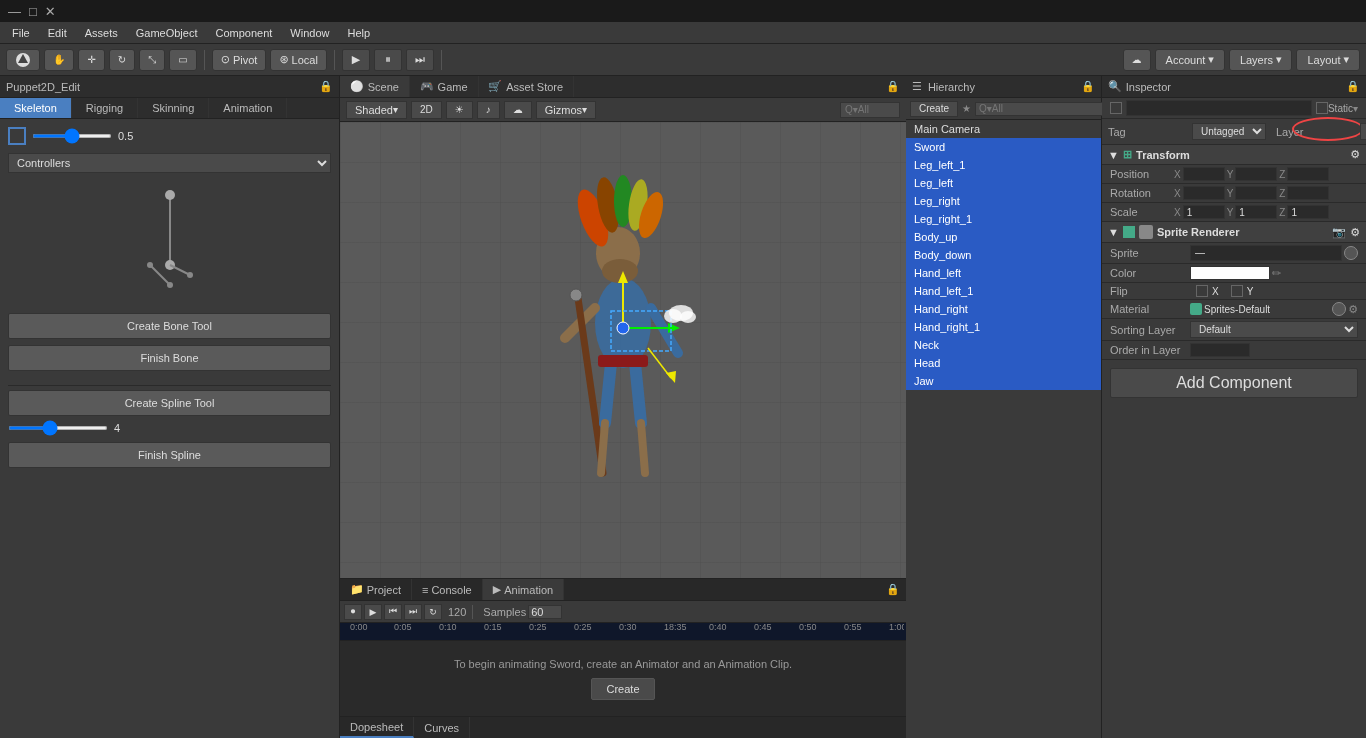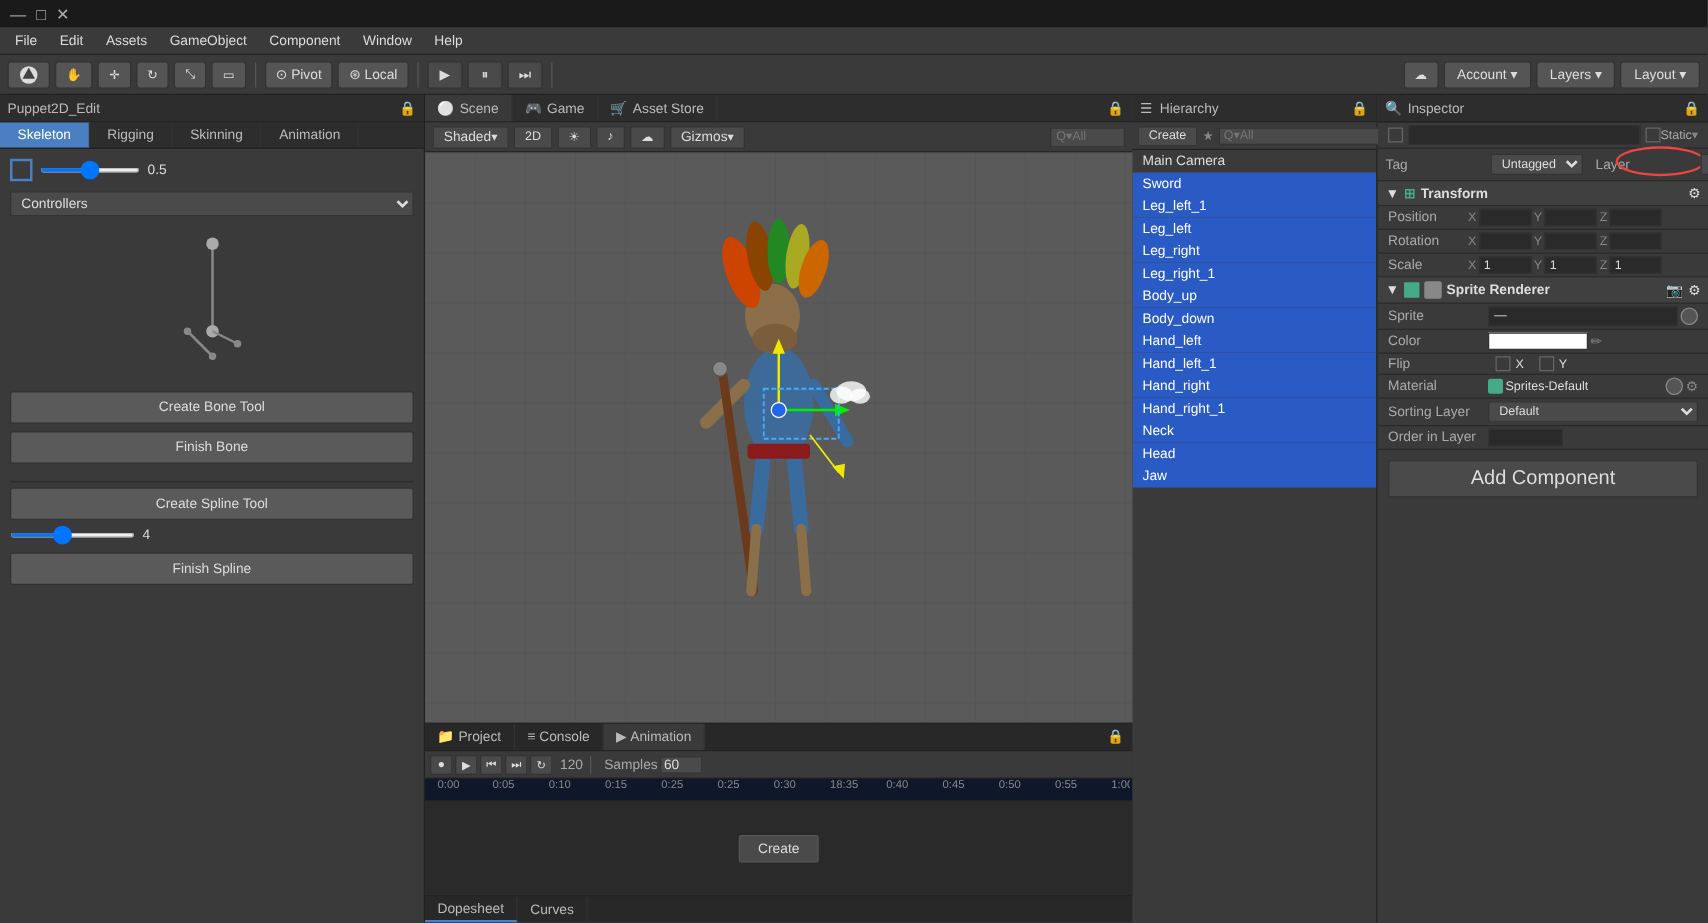--- a/index.html
+++ b/index.html
@@ -852,20 +852,21 @@
           <span class="ruler-mark" style="left:367px;">0:40</span>
           <span class="ruler-mark" style="left:412px;">0:45</span>
           <span class="ruler-mark" style="left:457px;">0:50</span>
           <span class="ruler-mark" style="left:502px;">0:55</span>
           <span class="ruler-mark" style="left:547px;">1:00</span>
         </div>
       </div>
 
       <div id="timeline">
         <div id="animation-content">
+          <span>To begin animating Sword, create an Animator and an Animation Clip.</span>
           <button class="create-anim-btn">Create</button>
         </div>
       </div>
 
       <div id="timeline-tabs-bottom">
         <div class="tl-tab active">Dopesheet</div>
         <div class="tl-tab">Curves</div>
       </div>
     </div>
   </div>

